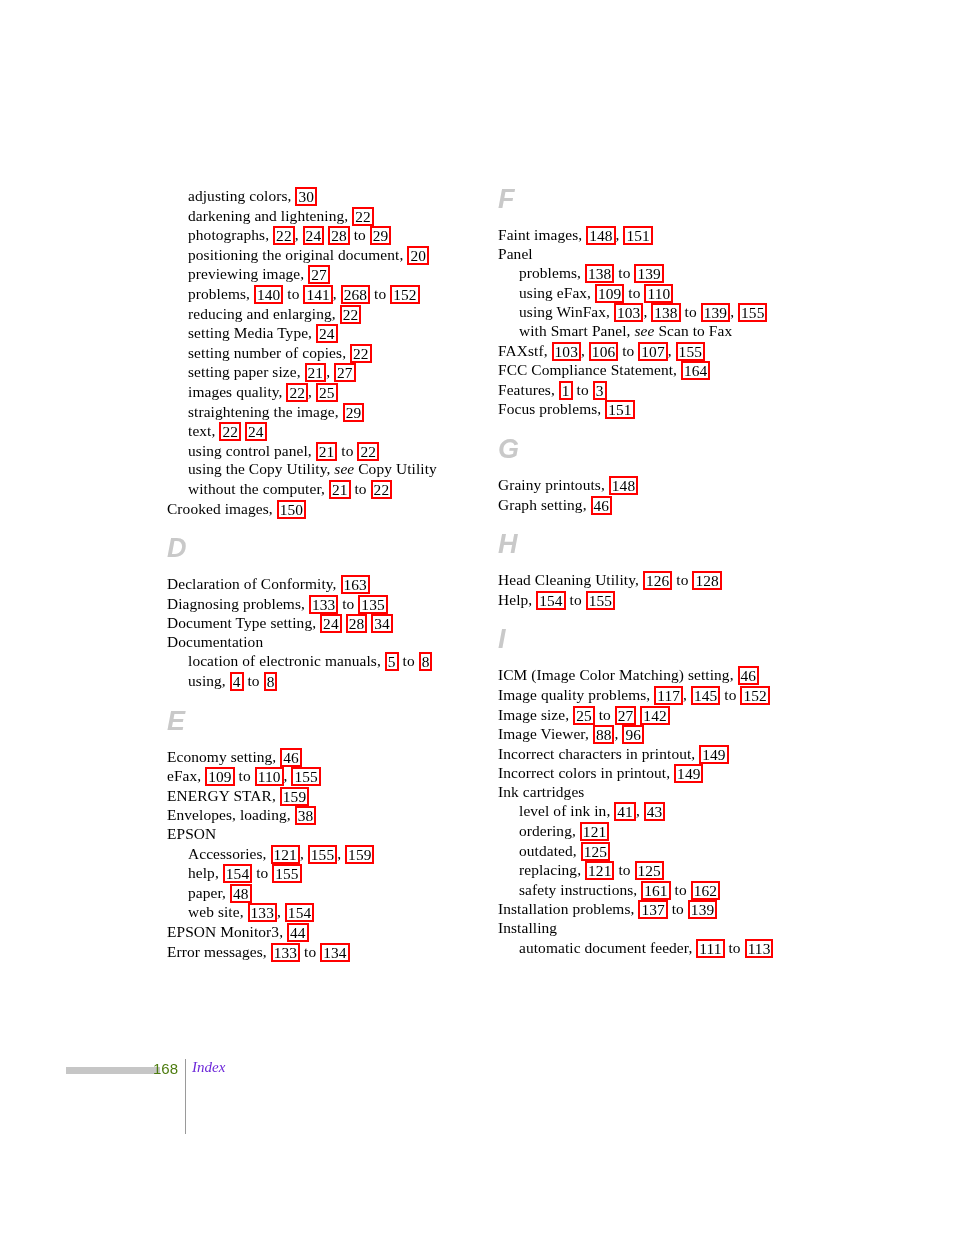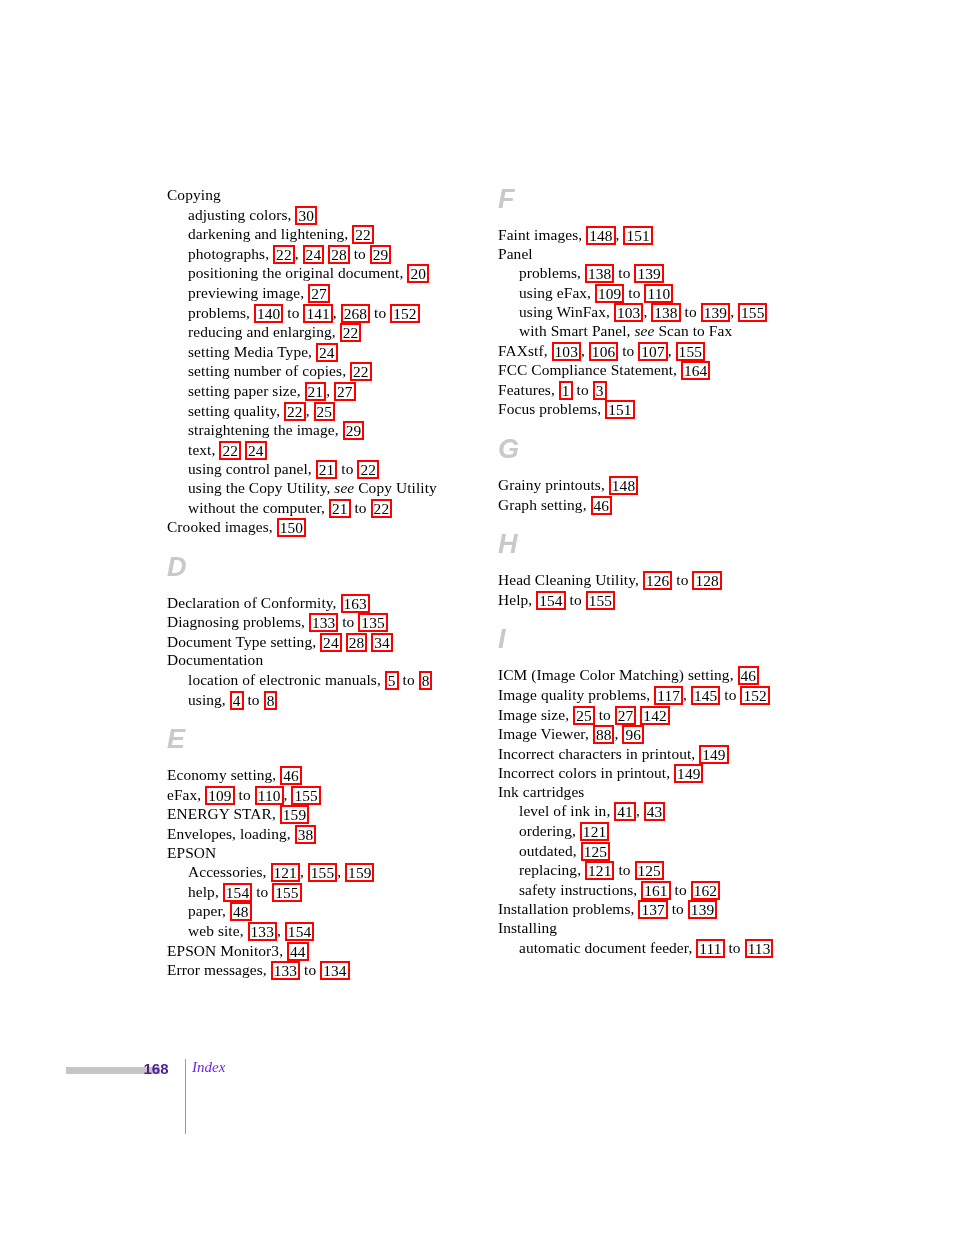--- a/index.html
+++ b/index.html
@@ -88,25 +88,25 @@
     top: 12px;
     width: 94px;
     height: 7px;
     background: #c6c6c6;
   }
   .footer-pageno {
     position: absolute;
     left: 134px;
     top: 5px;
     width: 44px;
-    text-align: center;
+    text-align: right;
     font-family: "Liberation Sans", "DejaVu Sans", sans-serif;
-    font-weight: bold;
+    font-weight: normal;
     font-size: 15px;
-    color: #4c1d95;
+    color: #4d7c0f;
   }
   .footer-rule {
     position: absolute;
     left: 185px;
     top: 4px;
     width: 1px;
     height: 75px;
     background: #9a9a9a;
   }
   .footer-label {
@@ -119,32 +119,31 @@
     color: #6d28d9;
   }
 </style>
 </head>
 <body>
 
 <div class="page">
 
   <div class="columns">
     <div class="col col-left">
-        <div class="entry lvl1"><span>Copying</span></div>
         <div class="entry lvl2"><span>adjusting colors, </span><span class="pg">30</span></div>
         <div class="entry lvl2"><span>darkening and lightening, </span><span class="pg">22</span></div>
         <div class="entry lvl2"><span>photographs, </span><span class="pg">22</span><span>, </span><span class="pg">24</span><span> </span><span class="pg">28</span><span> to </span><span class="pg">29</span></div>
         <div class="entry lvl2"><span>positioning the original document, </span><span class="pg">20</span></div>
         <div class="entry lvl2"><span>previewing image, </span><span class="pg">27</span></div>
         <div class="entry lvl2"><span>problems, </span><span class="pg">140</span><span> to </span><span class="pg">141</span><span>, </span><span class="pg">268</span><span> to </span><span class="pg">152</span></div>
         <div class="entry lvl2"><span>reducing and enlarging, </span><span class="pg">22</span></div>
         <div class="entry lvl2"><span>setting Media Type, </span><span class="pg">24</span></div>
         <div class="entry lvl2"><span>setting number of copies, </span><span class="pg">22</span></div>
         <div class="entry lvl2"><span>setting paper size, </span><span class="pg">21</span><span>, </span><span class="pg">27</span></div>
-        <div class="entry lvl2"><span>setting quality, </span><span class="pg">22</span><span>, </span><span class="pg">25</span></div>
+        <div class="entry lvl2"><span>images quality, </span><span class="pg">22</span><span>, </span><span class="pg">25</span></div>
         <div class="entry lvl2"><span>straightening the image, </span><span class="pg">29</span></div>
         <div class="entry lvl2"><span>text, </span><span class="pg">22</span><span> </span><span class="pg">24</span></div>
         <div class="entry lvl2"><span>using control panel, </span><span class="pg">21</span><span> to </span><span class="pg">22</span></div>
         <div class="entry lvl2"><span>using the Copy Utility, </span><span class="see">see</span><span> Copy Utility</span></div>
         <div class="entry lvl2"><span>without the computer, </span><span class="pg">21</span><span> to </span><span class="pg">22</span></div>
         <div class="entry lvl1"><span>Crooked images, </span><span class="pg">150</span></div>
         <div class="letter-block">
           <div class="letter">D</div>
         </div>
         <div class="entry lvl1"><span>Declaration of Conformity, </span><span class="pg">163</span></div>

